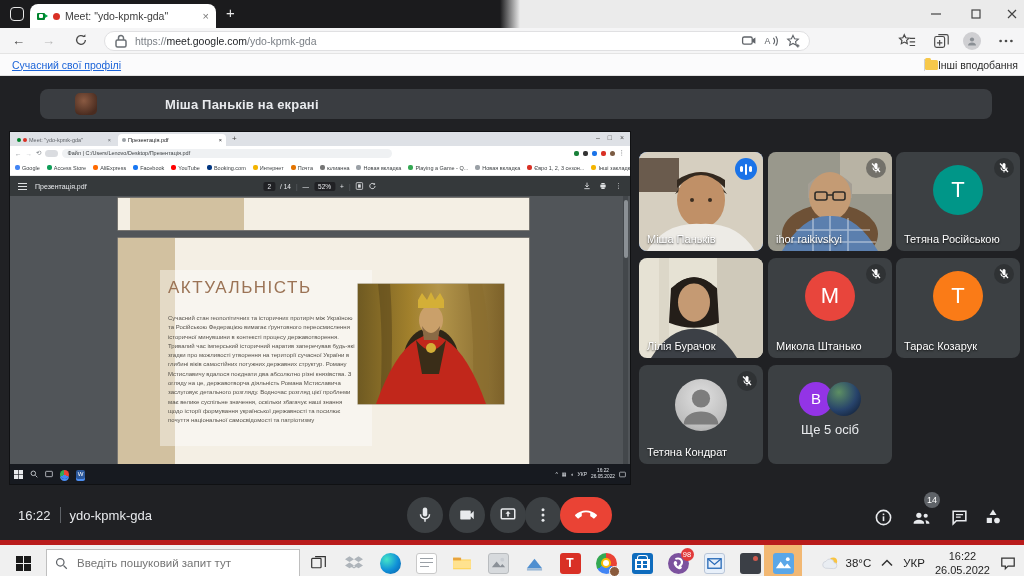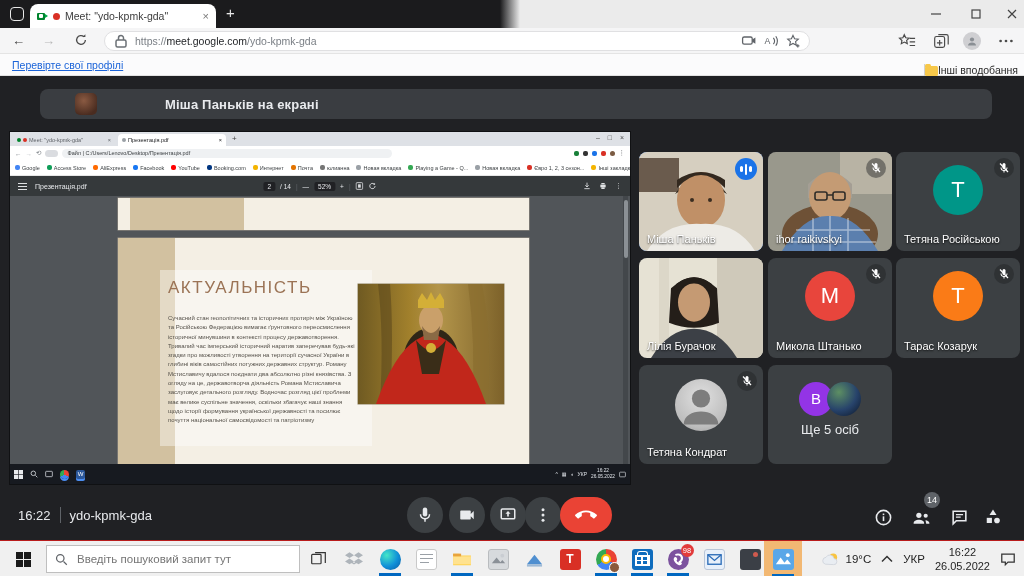--- a/index.html
+++ b/index.html
@@ -30,21 +30,21 @@
   .addr .url{font-size:10.5px;white-space:nowrap;overflow:hidden;}
   .url .dim{color:#7a7f85;} .url .host{color:#1d1f22;}
   .tbic{width:16px;height:16px;flex:0 0 auto;}
   .spacer{flex:1;}
   .tool-right{position:absolute;top:4px;width:18px;height:18px;}
   .pavatar{border-radius:50%;background:#cfcfd2;display:flex;align-items:center;justify-content:center;}
 
   
   .favbar{position:absolute;left:0;top:54px;width:1024px;height:22px;background:#fbfbfc;border-bottom:1px solid #e2e2e2;font-size:10.5px;color:#2b2b2b;display:flex;align-items:center;padding:0 8px;}
   .favlink{color:#1a63d8;text-decoration:underline;margin-left:4px;}
-  .fav-right{position:absolute;right:6px;top:0;height:22px;display:flex;align-items:flex-end;}
+  .fav-right{position:absolute;right:6px;top:0;height:22px;display:flex;align-items:center;}
   .vdiv{width:1px;height:12px;background:#d0d0d0;}
   .folder{width:13px;height:10px;background:#f7c84a;border-radius:1.5px;position:relative;}
   .folder:before{content:"";position:absolute;left:0;top:-2px;width:6px;height:3px;background:#f7c84a;border-radius:1.5px 1.5px 0 0;}
 
   
   .meet{position:absolute;left:0;top:76px;width:1024px;height:464px;background:#202124;}
   .banner{position:absolute;left:40px;top:13px;width:952px;height:30px;background:#3a3d41;border-radius:8px;display:flex;align-items:center;}
   .banner .bava{position:absolute;left:35px;width:22px;height:22px;border-radius:5px;background:radial-gradient(circle at 40% 35%,#8a5a42,#4a2c20 75%);}
   .banner .btxt{position:absolute;left:125px;font-size:13px;color:#e8eaed;font-weight:700;letter-spacing:.2px;}
 
@@ -105,21 +105,21 @@
 
   
   .ctrl-left{position:absolute;left:18px;top:414px;height:50px;display:flex;align-items:center;color:#e8eaed;font-size:13px;gap:9px;}
   .ctrl-left .sep{width:1px;height:16px;background:#5f6368;}
   .cbtn{position:absolute;top:421px;width:36px;height:36px;border-radius:50%;background:#3c4043;display:flex;align-items:center;justify-content:center;}
   .endcall{position:absolute;top:421px;left:560px;width:52px;height:36px;border-radius:18px;display:flex;align-items:center;justify-content:center;}
   .rbtn{position:absolute;top:430px;width:22px;height:22px;display:flex;align-items:center;justify-content:center;}
   .badge{position:absolute;left:924px;top:416px;width:16px;height:16px;border-radius:50%;color:#fff;font-size:9px;display:flex;align-items:center;justify-content:center;}
 
   
-  .taskbar{position:absolute;left:0;top:540px;width:1024px;height:36px;background:#f0f0f0;border-top:1px solid #b91c1c;}
+  .taskbar{position:absolute;left:0;top:540px;width:1024px;height:36px;background:#f0f0f0;border-top:5px solid #b91c1c;}
   .startbtn{position:absolute;left:0;top:0;width:46px;height:36px;display:flex;align-items:center;justify-content:center;}
   .winlogo{width:15px;height:15px;display:grid;grid-template-columns:7px 7px;grid-template-rows:7px 7px;gap:1px;}
   .winlogo b{background:#1a1a1a;}
   .searchbox{position:absolute;left:46px;top:4px;width:254px;height:28px;background:#fff;border:1px solid #bfbfbf;display:flex;align-items:center;padding:0 8px;gap:7px;}
   .searchbox input{border:0;outline:0;flex:1;font-size:11.5px;color:#333;background:transparent;}
   .tbi{position:absolute;top:6px;width:28px;height:24px;display:flex;align-items:center;justify-content:center;}
   .runline{position:absolute;bottom:-5px;left:3px;width:22px;height:3px;background:#0067c0;}
   .appic{width:21px;height:21px;border-radius:3px;position:relative;}
   .tray{position:absolute;right:0;top:0;height:36px;display:flex;align-items:center;gap:10px;padding-right:8px;color:#1f1f1f;font-size:11.5px;}
   .clock2{text-align:center;line-height:1.3;font-size:11px;}
@@ -223,21 +223,21 @@
         </svg>
       </span>
     <span class="tool-right" style="left:997px"><svg viewBox="0 0 20 20" width="18" height="18">
           <circle cx="4" cy="10" r="1.5" fill="#4a4a4a"></circle>
           <circle cx="10" cy="10" r="1.5" fill="#4a4a4a"></circle>
           <circle cx="16" cy="10" r="1.5" fill="#4a4a4a"></circle>
         </svg></span>
   </div>
 
   <div class="favbar">
-    <span class="favlink">Перевірте свої профілі</span>
+    <span class="favlink">Сучасний свої профілі</span>
     <span class="fav-right">
       <span class="vdiv"></span>
       <span class="folder"></span>
       <span>Інші вподобання</span>
     </span>
   </div>
 
   <div class="meet">
 
     <div class="banner">
@@ -716,21 +716,21 @@
           </svg></span>
         <span class="runline" style="bottom:0;left:8px"></span>
       </span>
 
     <div class="tray">
       <span style="display:flex;align-items:center;gap:5px">
         <svg width="19" height="16" viewBox="0 0 22 18">
             <circle cx="13" cy="7" r="4.5" fill="#f9c440"></circle>
             <path d="M4 15a4 4 0 0 1 .6-7.9A5 5 0 0 1 14 8.5a3.5 3.5 0 0 1-.5 7z" fill="#e9edf2" stroke="#c9ced6" stroke-width=".8"></path>
           </svg>
-        <span>19°C</span>
+        <span>38°C</span>
       </span>
       <svg width="12" height="8" viewBox="0 0 12 8">
           <path d="M1 6.5L6 1.5l5 5" fill="none" stroke="#333" stroke-width="1.5"></path>
         </svg>
       <span>УКР</span>
       <span class="clock2"><span>16:22</span><br><span>26.05.2022</span></span>
       <svg width="16" height="15" viewBox="0 0 18 16">
           <path d="M2 2h14v9H9l-3 3v-3H2z" fill="none" stroke="#333" stroke-width="1.4"></path>
         </svg>
     </div>

